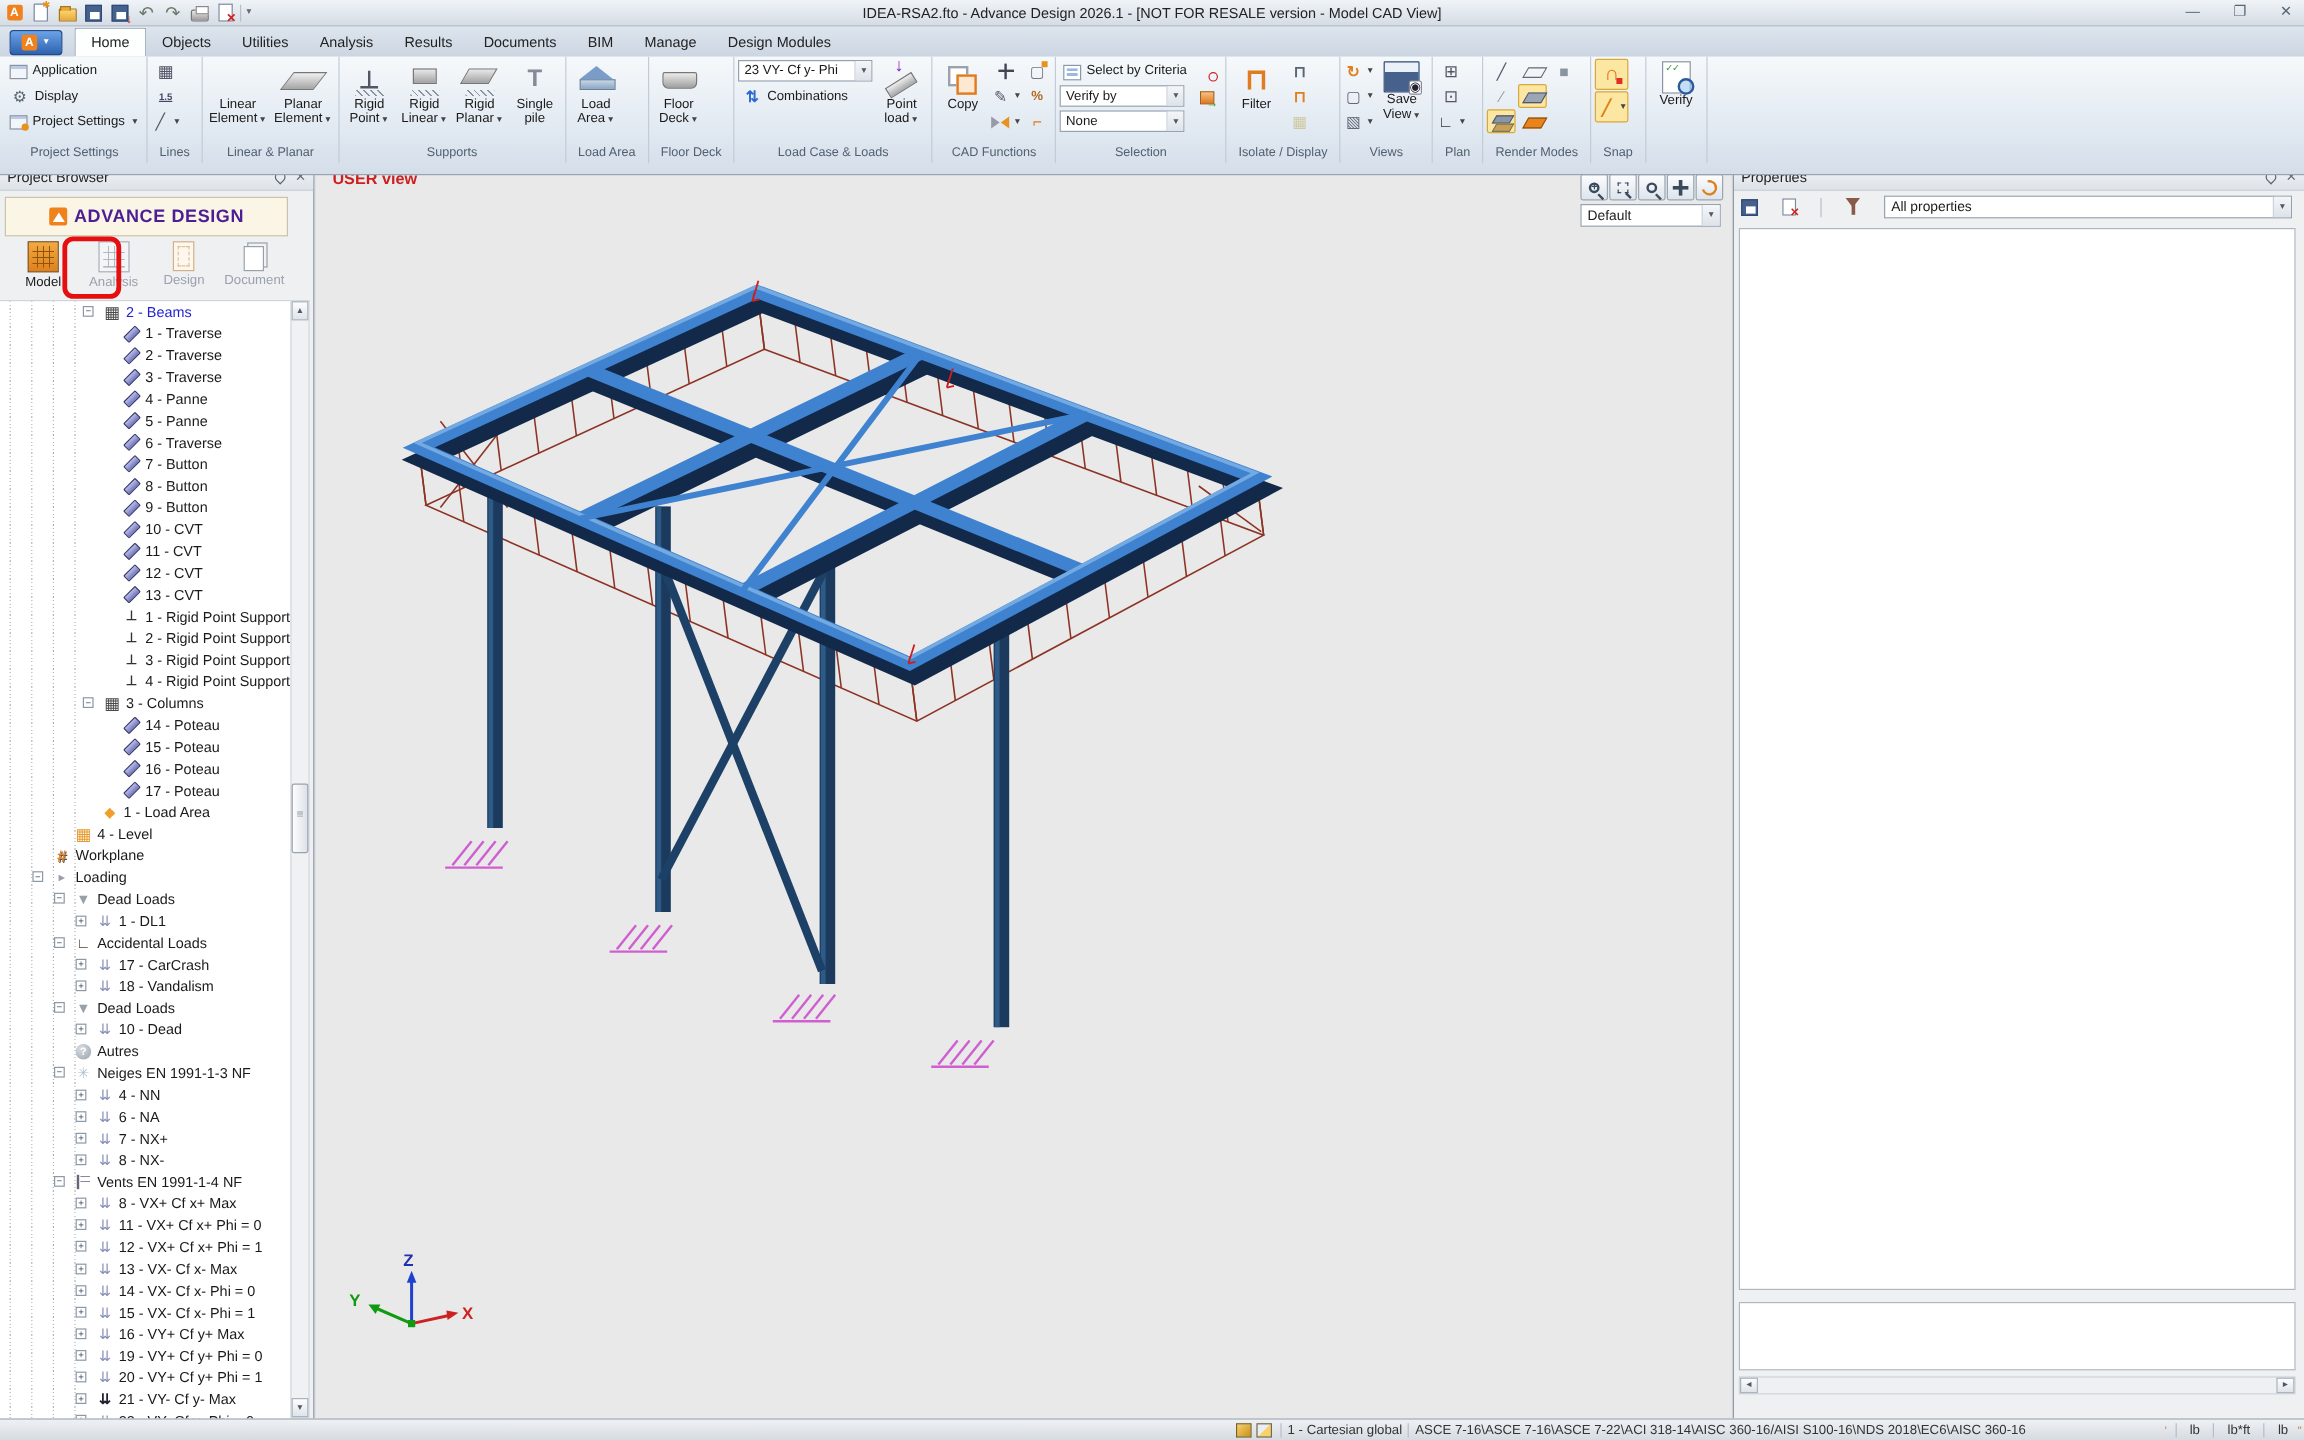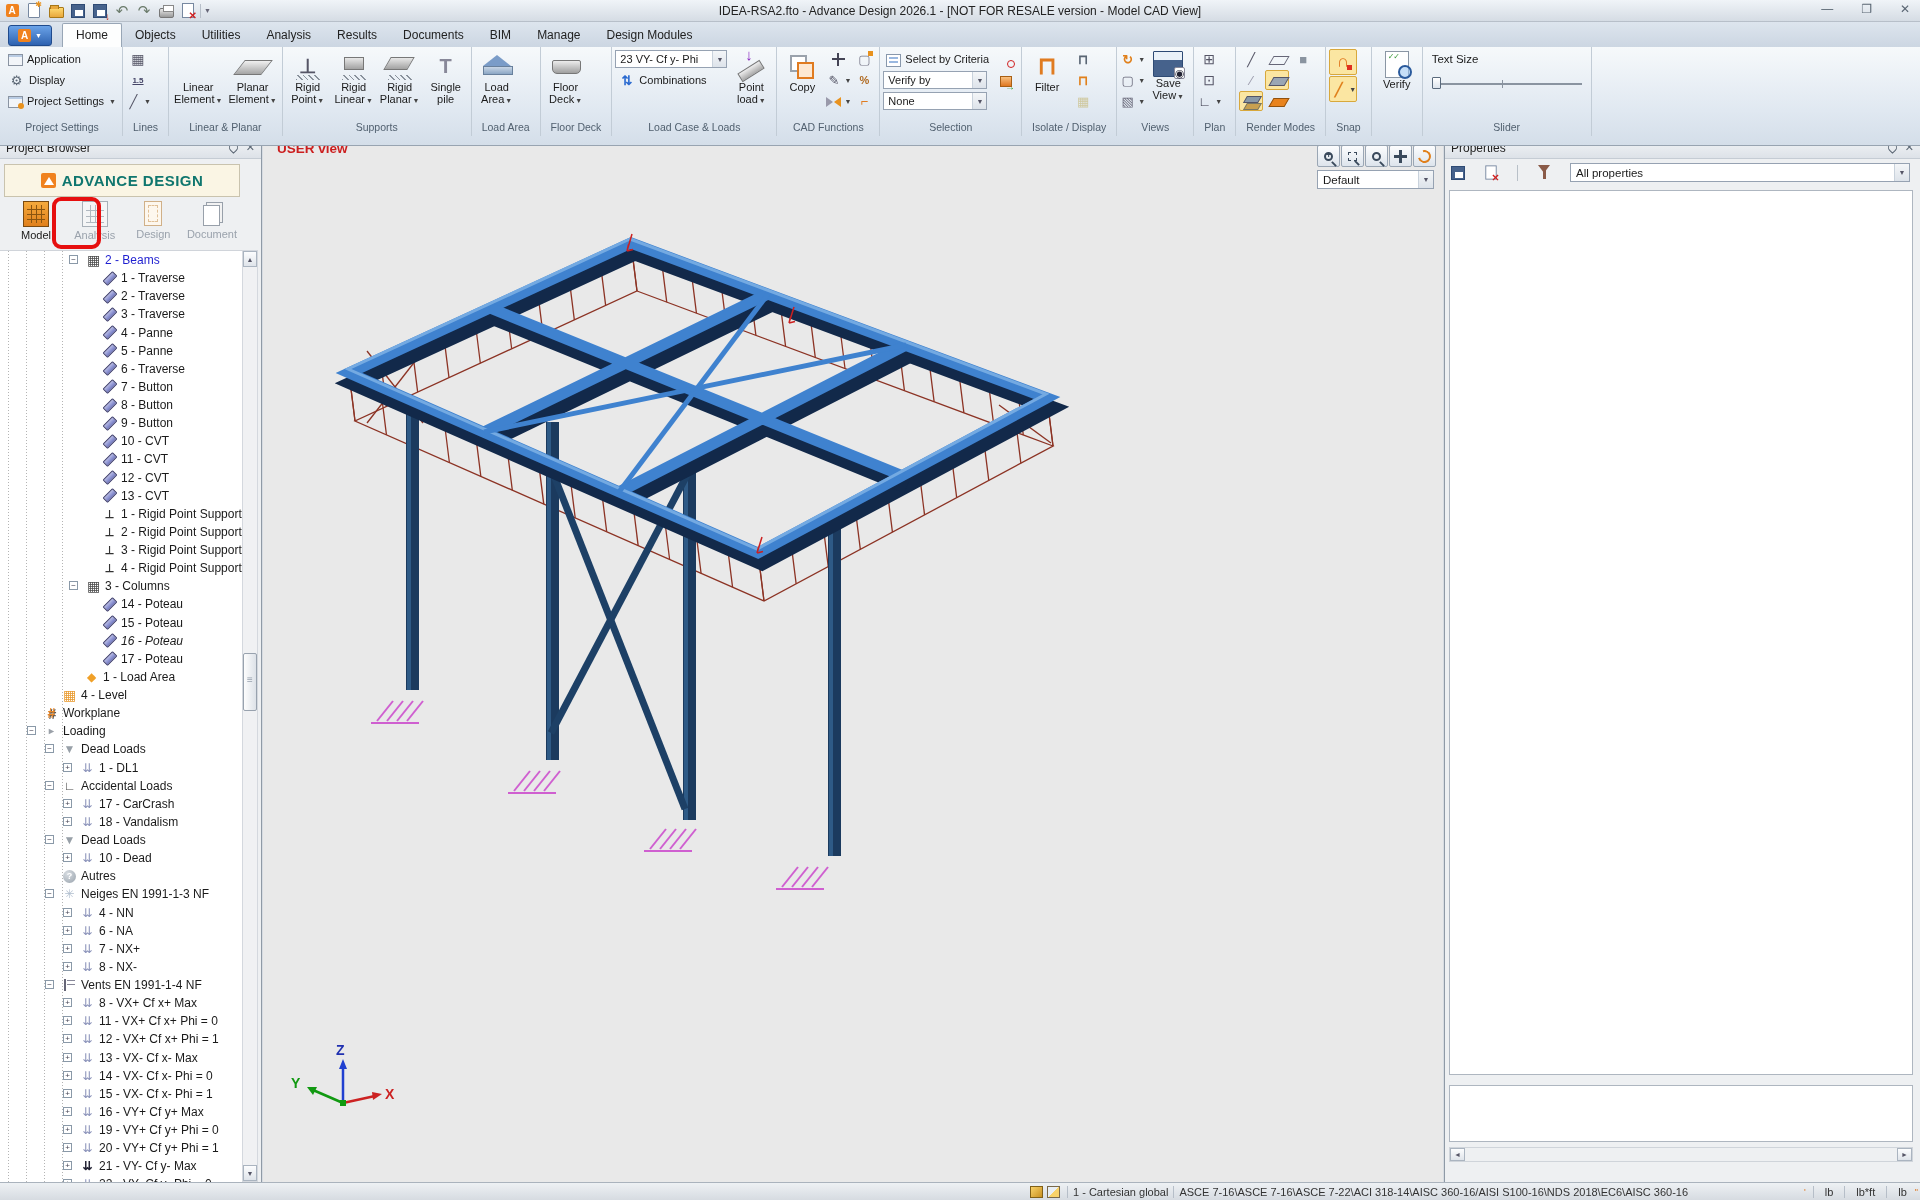--- a/index.html
+++ b/index.html
@@ -125,21 +125,21 @@
 
   
   .leftpanel{position:absolute;left:0;top:137px;width:262px;height:1045px;background:#eef0f2;border-right:1px solid #8f9aa6;z-index:20}
   .panelhdr{position:absolute;left:0;top:0;width:100%;height:22px;background:linear-gradient(#f4f6f8,#dde2e8);border-bottom:1px solid #c5ccd4;display:flex;align-items:center;padding:0 6px;font-size:12px;color:#222}
   .panelhdr .hicons{margin-left:auto;display:flex;gap:8px;align-items:center;color:#5a6673}
   .pinicon{width:9px;height:9px;border:1.5px solid #5a6673;border-radius:50% 50% 50% 0;transform:rotate(-45deg);display:inline-block}
   .xicon{font-size:11px}
   .adbox{position:absolute;left:4px;top:27px;width:236px;height:33px;background:#faf5e4;border:1px solid #c9c3ae;display:flex;align-items:center;justify-content:center;gap:6px}
   .adlogo{width:15px;height:15px;background:#f0821e;border-radius:2px;position:relative;flex:none}
   .adlogo::after{content:"";position:absolute;left:3px;top:4px;border-left:5px solid transparent;border-right:5px solid transparent;border-bottom:8px solid #fff}
-  .adtext{color:#0f766e;font-weight:bold;font-size:15px;letter-spacing:.5px;white-space:nowrap}
+  .adtext{color:#4c1d95;font-weight:bold;font-size:15px;letter-spacing:.5px;white-space:nowrap}
   .modes{position:absolute;left:0;top:62px;width:248px;height:50px;display:flex;justify-content:space-between;padding:0 10px}
   .modebtn{display:flex;flex-direction:column;align-items:center;gap:2px;width:52px;padding-top:2px}
   .modebtn .mlbl{font-size:11px}
   .modebtn.dim .mlbl{color:#9aa2ac}
   .model-icon{width:26px;height:26px;background:linear-gradient(#f4a93c,#e0801c);border:1px solid #7a4a10;position:relative}
   .model-icon::after{content:"";position:absolute;inset:3px;background:repeating-linear-gradient(to right,transparent 0 4px,#8a5510 4px 5px),repeating-linear-gradient(to bottom,transparent 0 4px,#8a5510 4px 5px)}
   .analysis-icon{width:26px;height:26px;border:1px solid #a8b0b8;position:relative;background:#f4f5f6}
   .analysis-icon::after{content:"";position:absolute;inset:3px;background:repeating-linear-gradient(to right,transparent 0 4px,#b0b8c0 4px 5px),repeating-linear-gradient(to bottom,transparent 0 5px,#b0b8c0 5px 6px)}
   .design-icon{width:18px;height:25px;border:1px solid #d0b088;background:#fdf7ee;position:relative}
   .design-icon::after{content:"";position:absolute;inset:3px;border:1px dashed #e0c098}
@@ -559,32 +559,20 @@
     </div>
     <div class="rgroup">
       <div class="rgroup-content">
         <div class="rbig">
           <span class="icbig verify-icon"></span>
           <div class="blbl"><span data-bind="ribbon.groups.14.cols.0.label">Verify</span></div>
         </div>
       </div>
       <div class="rgroup-label" data-bind="ribbon.groups.14.label"></div>
     </div>
-    <div class="rgroup">
-      <div class="rgroup-content">
-        <div class="rslider">
-          <div class="slbl" data-bind="ribbon.groups.15.cols.0.label">Text Size</div>
-          <div class="strack">
-            <div class="tick"></div>
-            <div class="sthumb"></div>
-          </div>
-        </div>
-      </div>
-      <div class="rgroup-label" data-bind="ribbon.groups.15.label">Slider</div>
-    </div>
   </div>
 
 <div class="leftpanel">
   <div class="panelhdr">
     <span data-bind="project_browser.title">Project Browser</span>
     <span class="hicons">
       <span class="pinicon"></span>
       <span class="xicon">✕</span>
     </span>
   </div>
@@ -693,21 +681,21 @@
       <div class="trow">
         <span class="tic beam-icon" style="left: 102px;"></span>
         <span class="tlabel" data-bind="project_browser.tree.19.t" style="left: 121px;">14 - Poteau</span>
       </div>
       <div class="trow">
         <span class="tic beam-icon" style="left: 102px;"></span>
         <span class="tlabel" data-bind="project_browser.tree.20.t" style="left: 121px;">15 - Poteau</span>
       </div>
       <div class="trow">
         <span class="tic beam-icon" style="left: 102px;"></span>
-        <span class="tlabel" data-bind="project_browser.tree.21.t" style="left: 121px; font-style: italic;">16 - Poteau</span>
+        <span class="tlabel" data-bind="project_browser.tree.21.t" style="left: 121px;">16 - Poteau</span>
       </div>
       <div class="trow">
         <span class="tic beam-icon" style="left: 102px;"></span>
         <span class="tlabel" data-bind="project_browser.tree.22.t" style="left: 121px;">17 - Poteau</span>
       </div>
       <div class="trow">
         <span class="tic loadarea-icon" style="left: 84px;">◆</span>
         <span class="tlabel" data-bind="project_browser.tree.23.t" style="left: 103px;">1 - Load Area</span>
       </div>
       <div class="trow">

